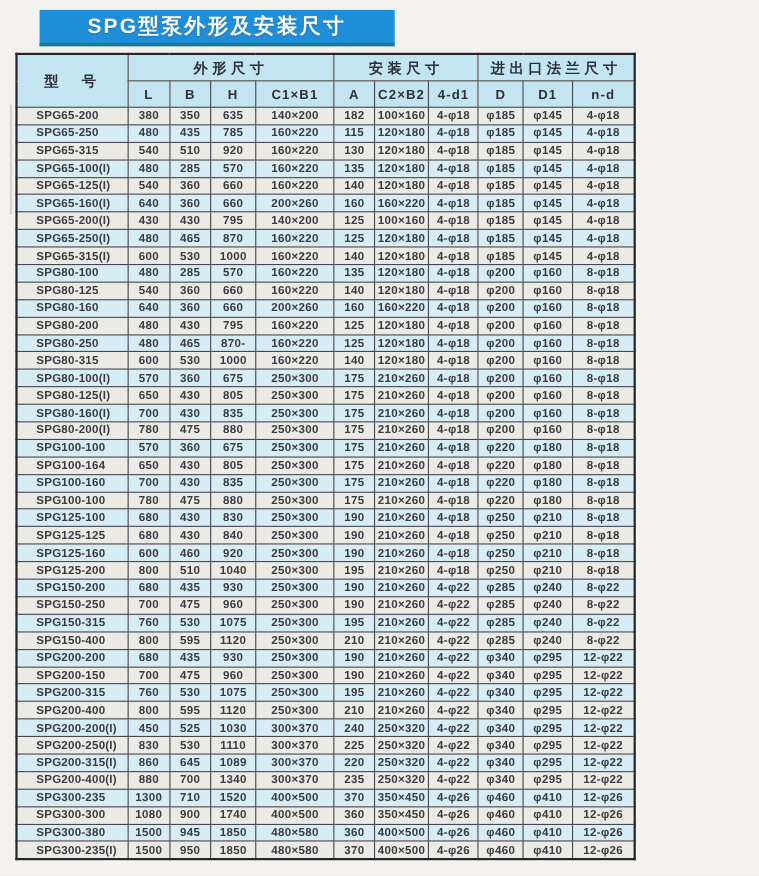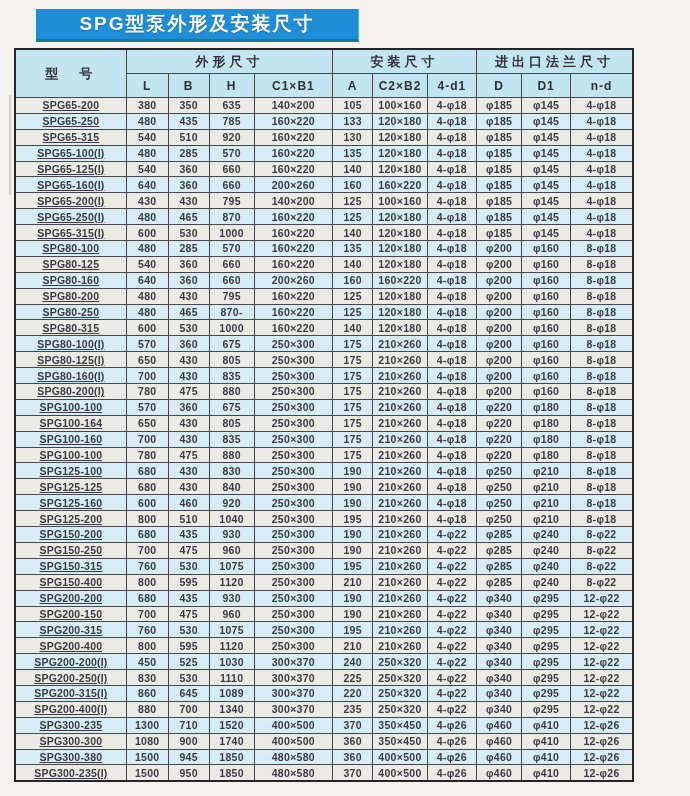--- a/index.html
+++ b/index.html
@@ -17,42 +17,42 @@
     border-bottom:3px solid #1a7a8a;
     border-right:1px solid #5fb4e4;
     display:flex;align-items:center;justify-content:center;
   }
   .title-banner span{
     color:#ffffff;font-size:19px;font-weight:bold;letter-spacing:2px;
     text-shadow:0 1px 1px rgba(20,60,90,.35);
     white-space:nowrap;
   }
   table.dim{
-    position:absolute;left:14px;top:48px;width:620px;
+    position:absolute;left:14px;top:48px;width:564px;
     border-collapse:collapse;table-layout:fixed;
     background:#eceae5;
     border:2px solid #26262a;
   }
   table.dim th,table.dim td{
     border:1px solid #45464e;
     padding:0;text-align:center;vertical-align:middle;
     overflow:hidden;white-space:nowrap;
   }
   thead th{
     background:var(--headbg,#c3e5f1);
     font-weight:bold;color:#2f3038;
   }
   tr.group-row th{height:23px;font-size:13px;letter-spacing:4px;}
   tr.sub-row th{height:23px;font-size:12px;letter-spacing:1px;}
   th.model-head{font-size:14px;letter-spacing:6px;}
   tbody td{
     height:14.9px;font-size:10.5px;font-weight:bold;color:#3a3b44;
     letter-spacing:.3px;
   }
-  tbody td.model{text-align:center;letter-spacing:.2px;text-decoration:underline;}
+  tbody td.model{text-align:left;padding-left:17px;letter-spacing:.2px;}
   tbody tr:nth-child(odd){background:var(--rowA,#eceae4);}
   tbody tr:nth-child(even){background:var(--rowB,#d6edf5);}
   
   .scan-line{position:absolute;left:9px;top:95px;width:2px;height:100px;background:rgba(120,110,100,.25);}
 </style>
 </head>
 <body style="--banner: #1f8ed8; --headbg: #c3e5f1; --rowA: #eceae4; --rowB: #d6edf5;">
 
 <div class="page">
 
@@ -98,34 +98,34 @@
         </tr>
     </thead>
     <tbody>
 
     <tr>
           <td class="model">SPG65-200</td>
           <td class="num">380</td>
           <td class="num">350</td>
           <td class="num">635</td>
           <td class="num">140×200</td>
-          <td class="num">105</td>
+          <td class="num">182</td>
           <td class="num">100×160</td>
           <td class="num">4-φ18</td>
           <td class="num">φ185</td>
           <td class="num">φ145</td>
           <td class="num">4-φ18</td>
         </tr>
         <tr>
           <td class="model">SPG65-250</td>
           <td class="num">480</td>
           <td class="num">435</td>
           <td class="num">785</td>
           <td class="num">160×220</td>
-          <td class="num">133</td>
+          <td class="num">115</td>
           <td class="num">120×180</td>
           <td class="num">4-φ18</td>
           <td class="num">φ185</td>
           <td class="num">φ145</td>
           <td class="num">4-φ18</td>
         </tr>
         <tr>
           <td class="model">SPG65-315</td>
           <td class="num">540</td>
           <td class="num">510</td>

